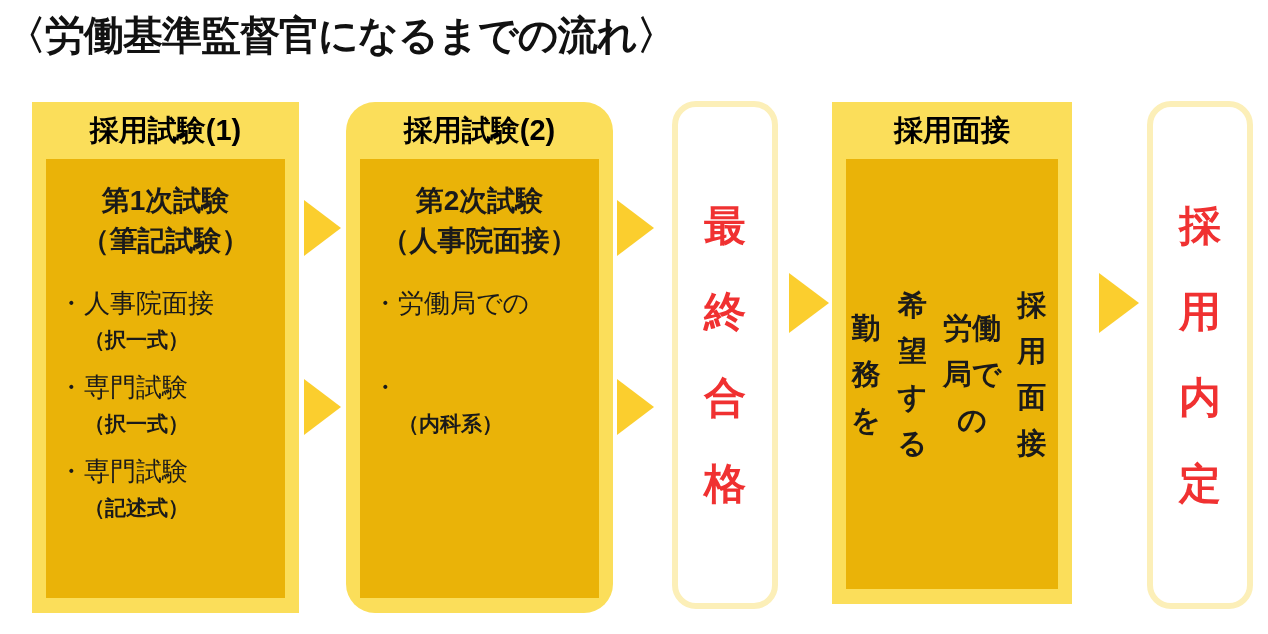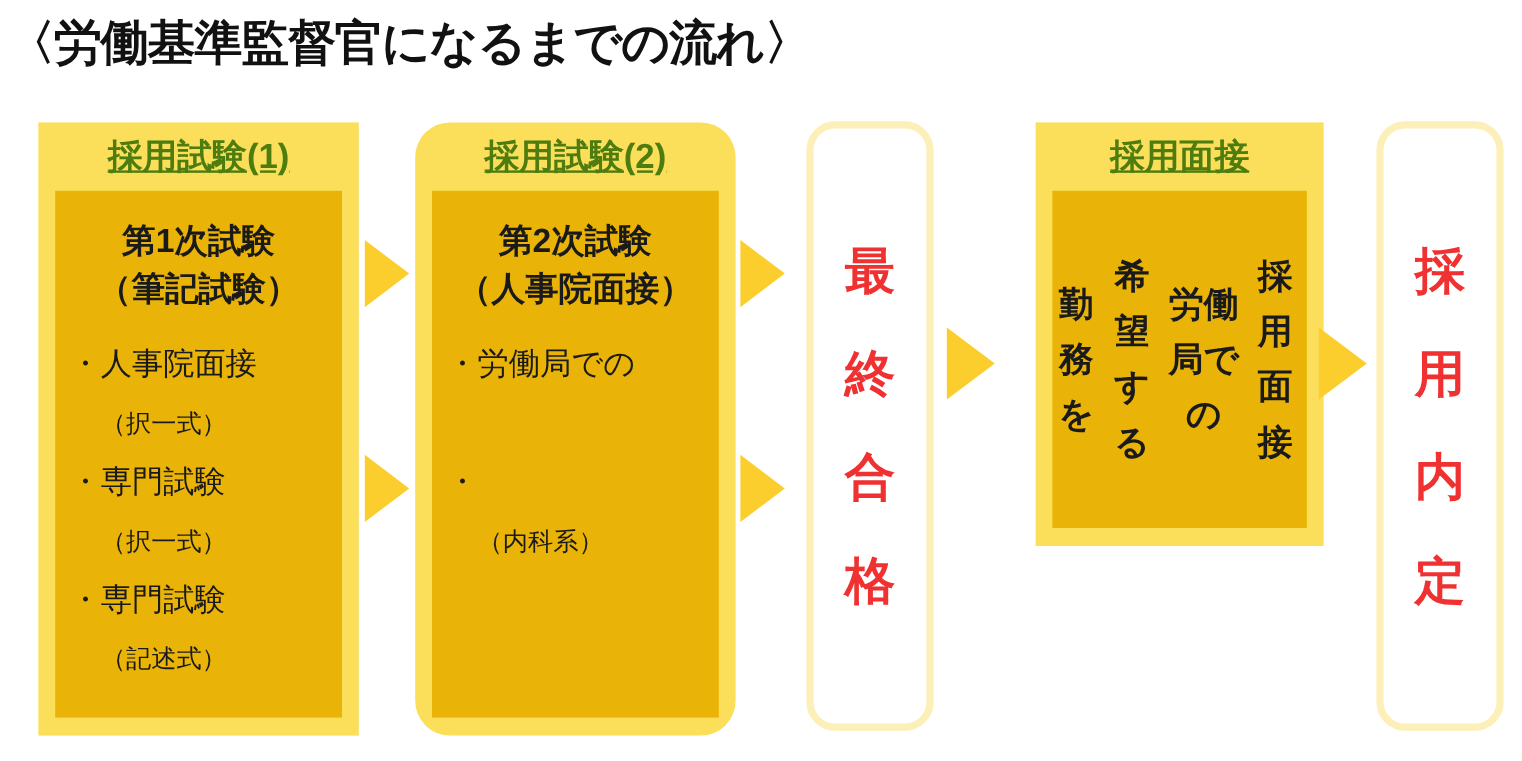--- a/index.html
+++ b/index.html
@@ -18,38 +18,38 @@
     overflow:hidden;
   }
   .title{
     position:absolute;left:6px;top:8px;font-size:40px;font-weight:800;
     letter-spacing:-1px;color:#111;white-space:nowrap;
   }
   
   .ybox{position:absolute;background:var(--box-yellow);}
   .ybox .header{
     height:57px;display:flex;align-items:center;justify-content:center;
-    font-size:29px;font-weight:800;color:#4d7c0f;text-decoration:underline;
+    font-size:29px;font-weight:800;color:#000000;
   }
   .ybox .inner{
     position:absolute;left:14px;right:14px;top:57px;bottom:15px;background:#eab308;
   }
   .box-exam1{left:32px;top:102px;width:267px;height:511px;}
   .box-exam2{left:346px;top:102px;width:267px;height:511px;border-radius:29px;}
-  .box-interview{left:863px;top:102px;width:240px;height:353px;}
+  .box-interview{left:832px;top:102px;width:240px;height:502px;}
 
   .subtitle{
     text-align:center;font-size:28px;font-weight:800;line-height:40px;
     padding-top:22px;
   }
   .items{list-style:none;margin-top:26px;padding-left:12px;}
   .item{margin-bottom:16px;}
   .item-label{display:flex;font-size:26px;font-weight:500;line-height:32px;}
   .bullet{width:26px;flex:0 0 26px;}
-  .note{font-size:21px;line-height:30px;min-height:30px;padding-left:26px;margin-top:20px;}
+  .note{font-size:21px;line-height:30px;min-height:30px;padding-left:26px;margin-top:6px;font-weight:bold;}
 
   .interview-body{
     position:absolute;inset:0;display:flex;flex-direction:row;
     align-items:center;justify-content:center;text-align:center;
     font-size:29px;font-weight:800;line-height:46px;
   }
 
   
   .pill{
     position:absolute;top:101px;width:106px;height:508px;background:#fff;

